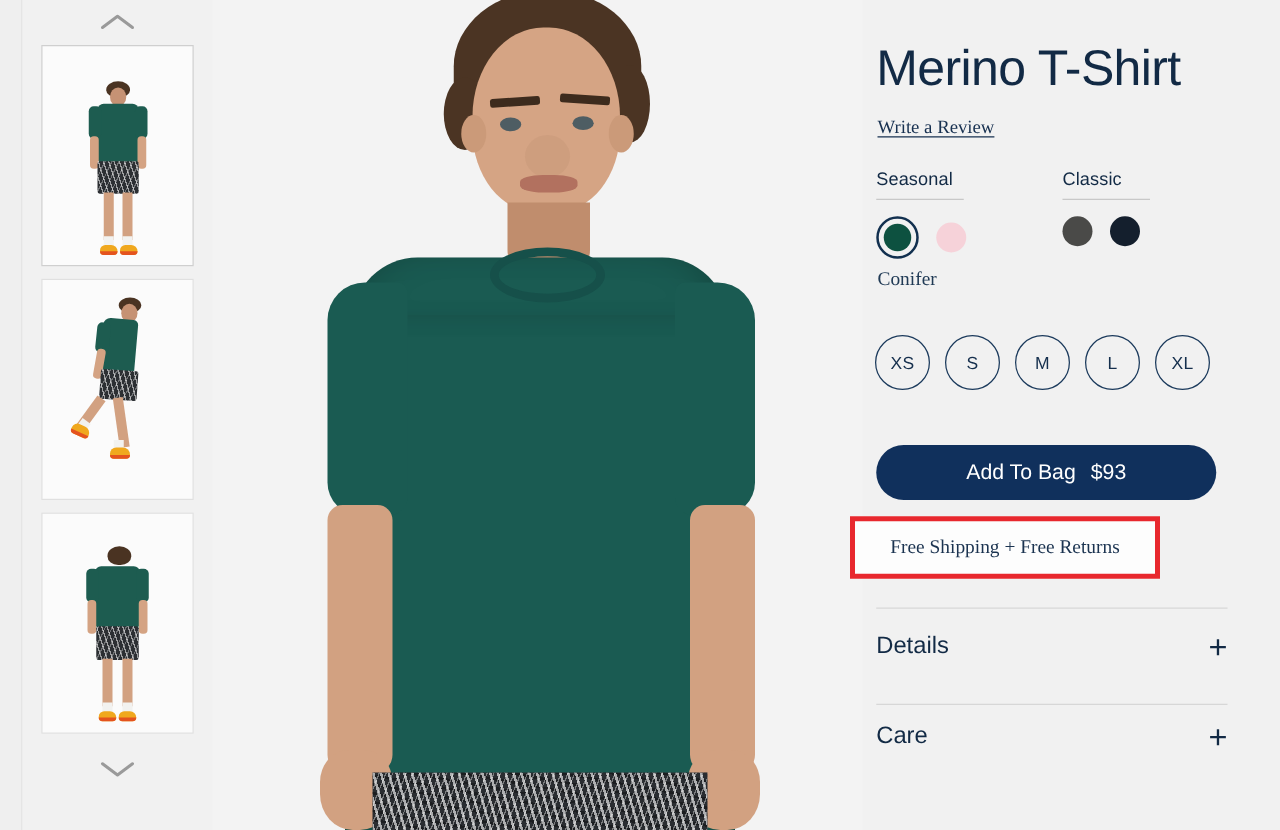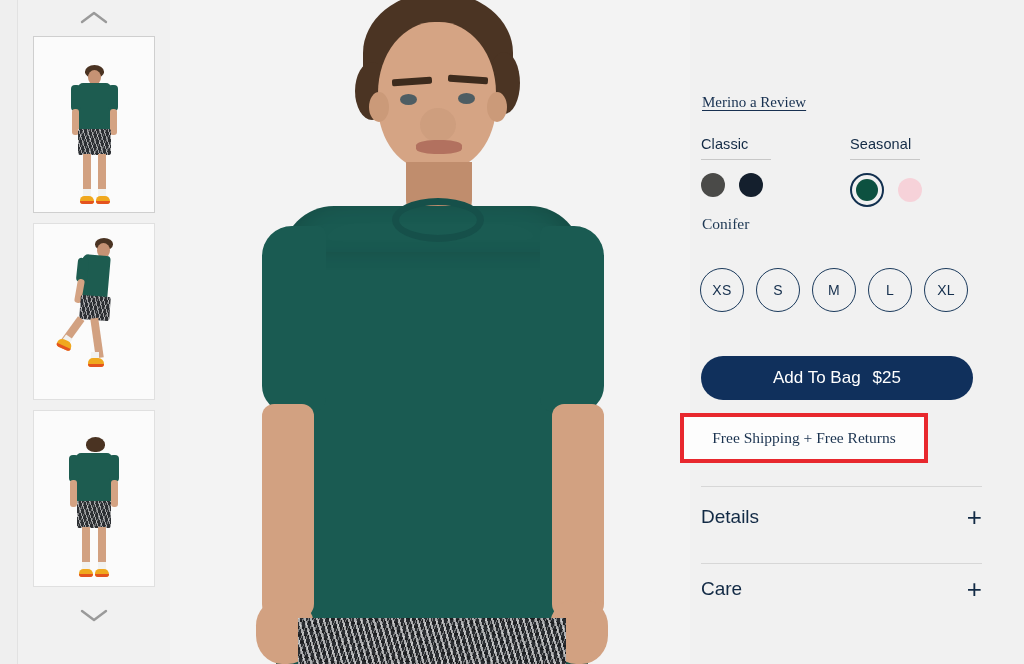--- a/index.html
+++ b/index.html
@@ -261,65 +261,66 @@
       <div class="h-arm" style="left:382px;top:404px;width:52px;height:214px;border-radius:12px 12px 14px 14px;"></div>
       <div class="h-hand" style="left:86px;top:600px;width:58px;height:64px;"></div>
       <div class="h-hand" style="left:380px;top:600px;width:58px;height:64px;"></div>
 
       <div class="h-shorts" style="left:128px;top:618px;width:268px;height:46px;"></div>
     </div>
   </div>
 
   <div class="panel">
 
-
-    <div class="review">Merino a Review</div>
+    <div class="title">Merino T-Shirt</div>
+
+    <div class="review">Write a Review</div>
 
     <div class="swatch-groups">
+
+      <div class="sw-group">
+        <div class="sw-label">Seasonal</div>
+        <div class="sw-rule"></div>
+        <div class="sw-dots">
+          <div class="dot-wrap selected">
+            <div class="dot" style="background:#0d5140;"></div>
+          </div>
+          <div class="dot-wrap">
+            <div class="dot" style="background:#f6d2d9;"></div>
+          </div>
+        </div>
+      </div>
 
       <div class="sw-group">
         <div class="sw-label">Classic</div>
         <div class="sw-rule"></div>
         <div class="sw-dots">
           <div class="dot-wrap">
             <div class="dot" style="background:#4a4a48;"></div>
           </div>
           <div class="dot-wrap">
             <div class="dot" style="background:#141f2d;"></div>
           </div>
         </div>
       </div>
-
-      <div class="sw-group">
-        <div class="sw-label">Seasonal</div>
-        <div class="sw-rule"></div>
-        <div class="sw-dots">
-          <div class="dot-wrap selected">
-            <div class="dot" style="background:#0d5140;"></div>
-          </div>
-          <div class="dot-wrap">
-            <div class="dot" style="background:#f6d2d9;"></div>
-          </div>
-        </div>
-      </div>
     </div>
 
     <div class="color-name">Conifer</div>
 
     <div class="sizes">
       <div class="size">XS</div>
       <div class="size">S</div>
       <div class="size">M</div>
       <div class="size">L</div>
       <div class="size">XL</div>
     </div>
 
     <button class="bag-btn">
       <span>Add To Bag</span>
-      <span class="bag-price">$25</span>
+      <span class="bag-price">$93</span>
     </button>
 
     <div class="ship-box">
       <span class="ship-text">Free Shipping + Free Returns</span>
     </div>
 
     <div class="acc-sep" style="top:486px;"></div>
     <div class="acc" style="top:497px;">
       <span class="acc-label">Details</span>
       <span class="acc-plus">+</span>

